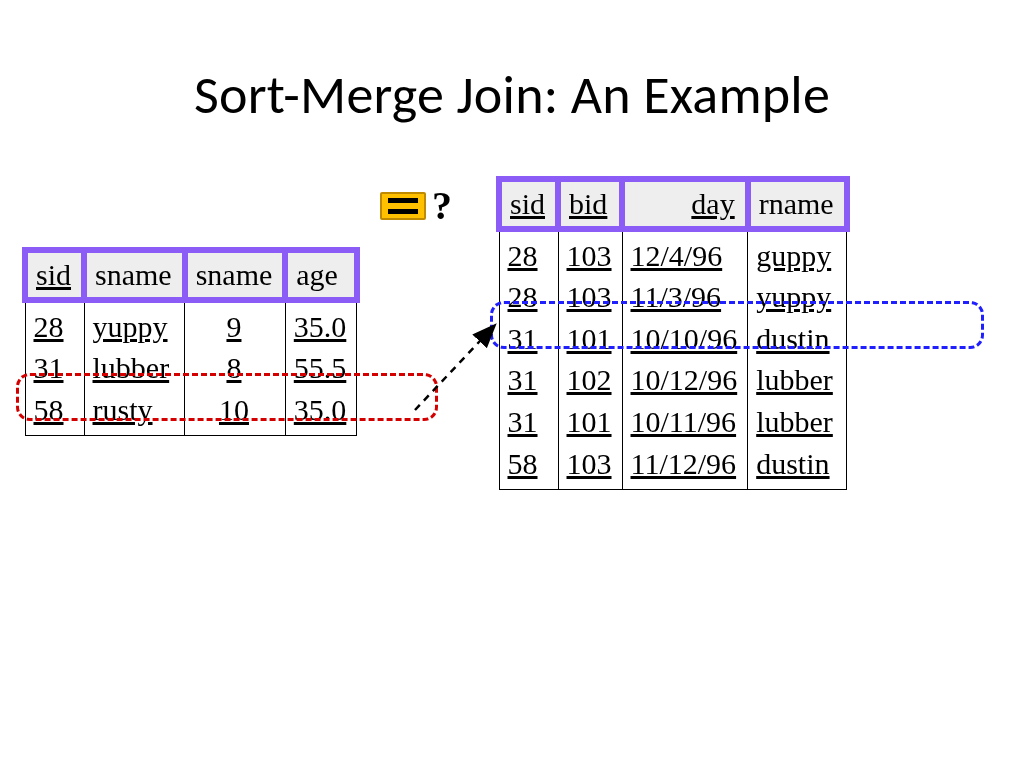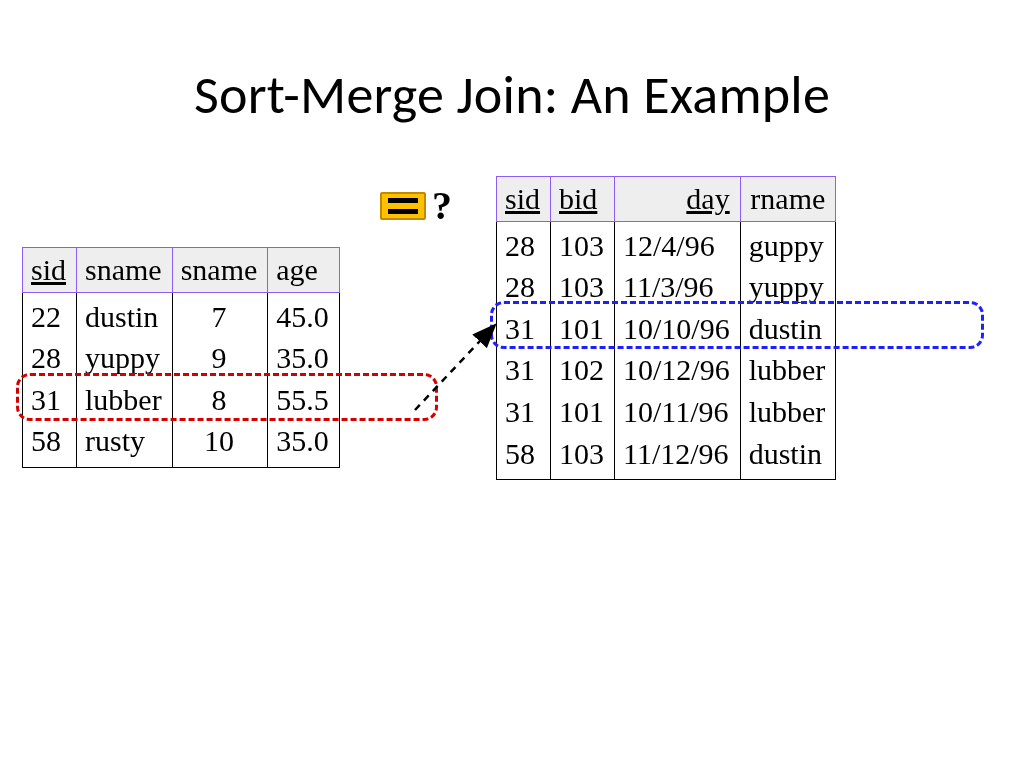--- a/index.html
+++ b/index.html
@@ -66,32 +66,33 @@
   
   table.data {
     position: absolute;
     border-collapse: collapse;
     font-size: 30px;
     line-height: 1.32;
   }
   table.data th {
     font-weight: 400;
     background: #eeeeee;
-    border: 1px solid #8b5cf6;
+    border: 6px solid #8b5cf6;
     padding: 2px 10px 2px 8px;
     text-align: left;
     white-space: nowrap;
   }
   table.data th.underline span { text-decoration: underline; }
   table.data td {
     border-left: 1px solid #000;
     border-right: 1px solid #000;
     padding: 0px 10px 2px 8px;
     vertical-align: top;
     white-space: nowrap;
+    text-decoration: underline;
   }
   table.data tr:first-child td { padding-top: 4px; }
   table.data tr:last-child td {
     border-bottom: 1px solid #000;
     padding-bottom: 6px;
   }
   table.data td.num { text-align: center; }
 
   #sailors-table { left: 22px;  top: 247px; }
   #reserves-table { left: 496px; top: 176px; }
@@ -129,26 +130,20 @@
   <table id="sailors-table" class="data">
     <thead>
       <tr>
         <th class="underline"><span>sid</span></th>
         <th><span>sname</span></th>
         <th><span>sname</span></th>
         <th><span>age</span></th>
       </tr>
     </thead>
     <tbody>
-      <tr>
-        <td>22</td>
-        <td>dustin</td>
-        <td class="num">7</td>
-        <td>45.0</td>
-      </tr>
       <tr>
         <td>28</td>
         <td>yuppy</td>
         <td class="num">9</td>
         <td>35.0</td>
       </tr>
       <tr>
         <td>31</td>
         <td>lubber</td>
         <td class="num">8</td>

